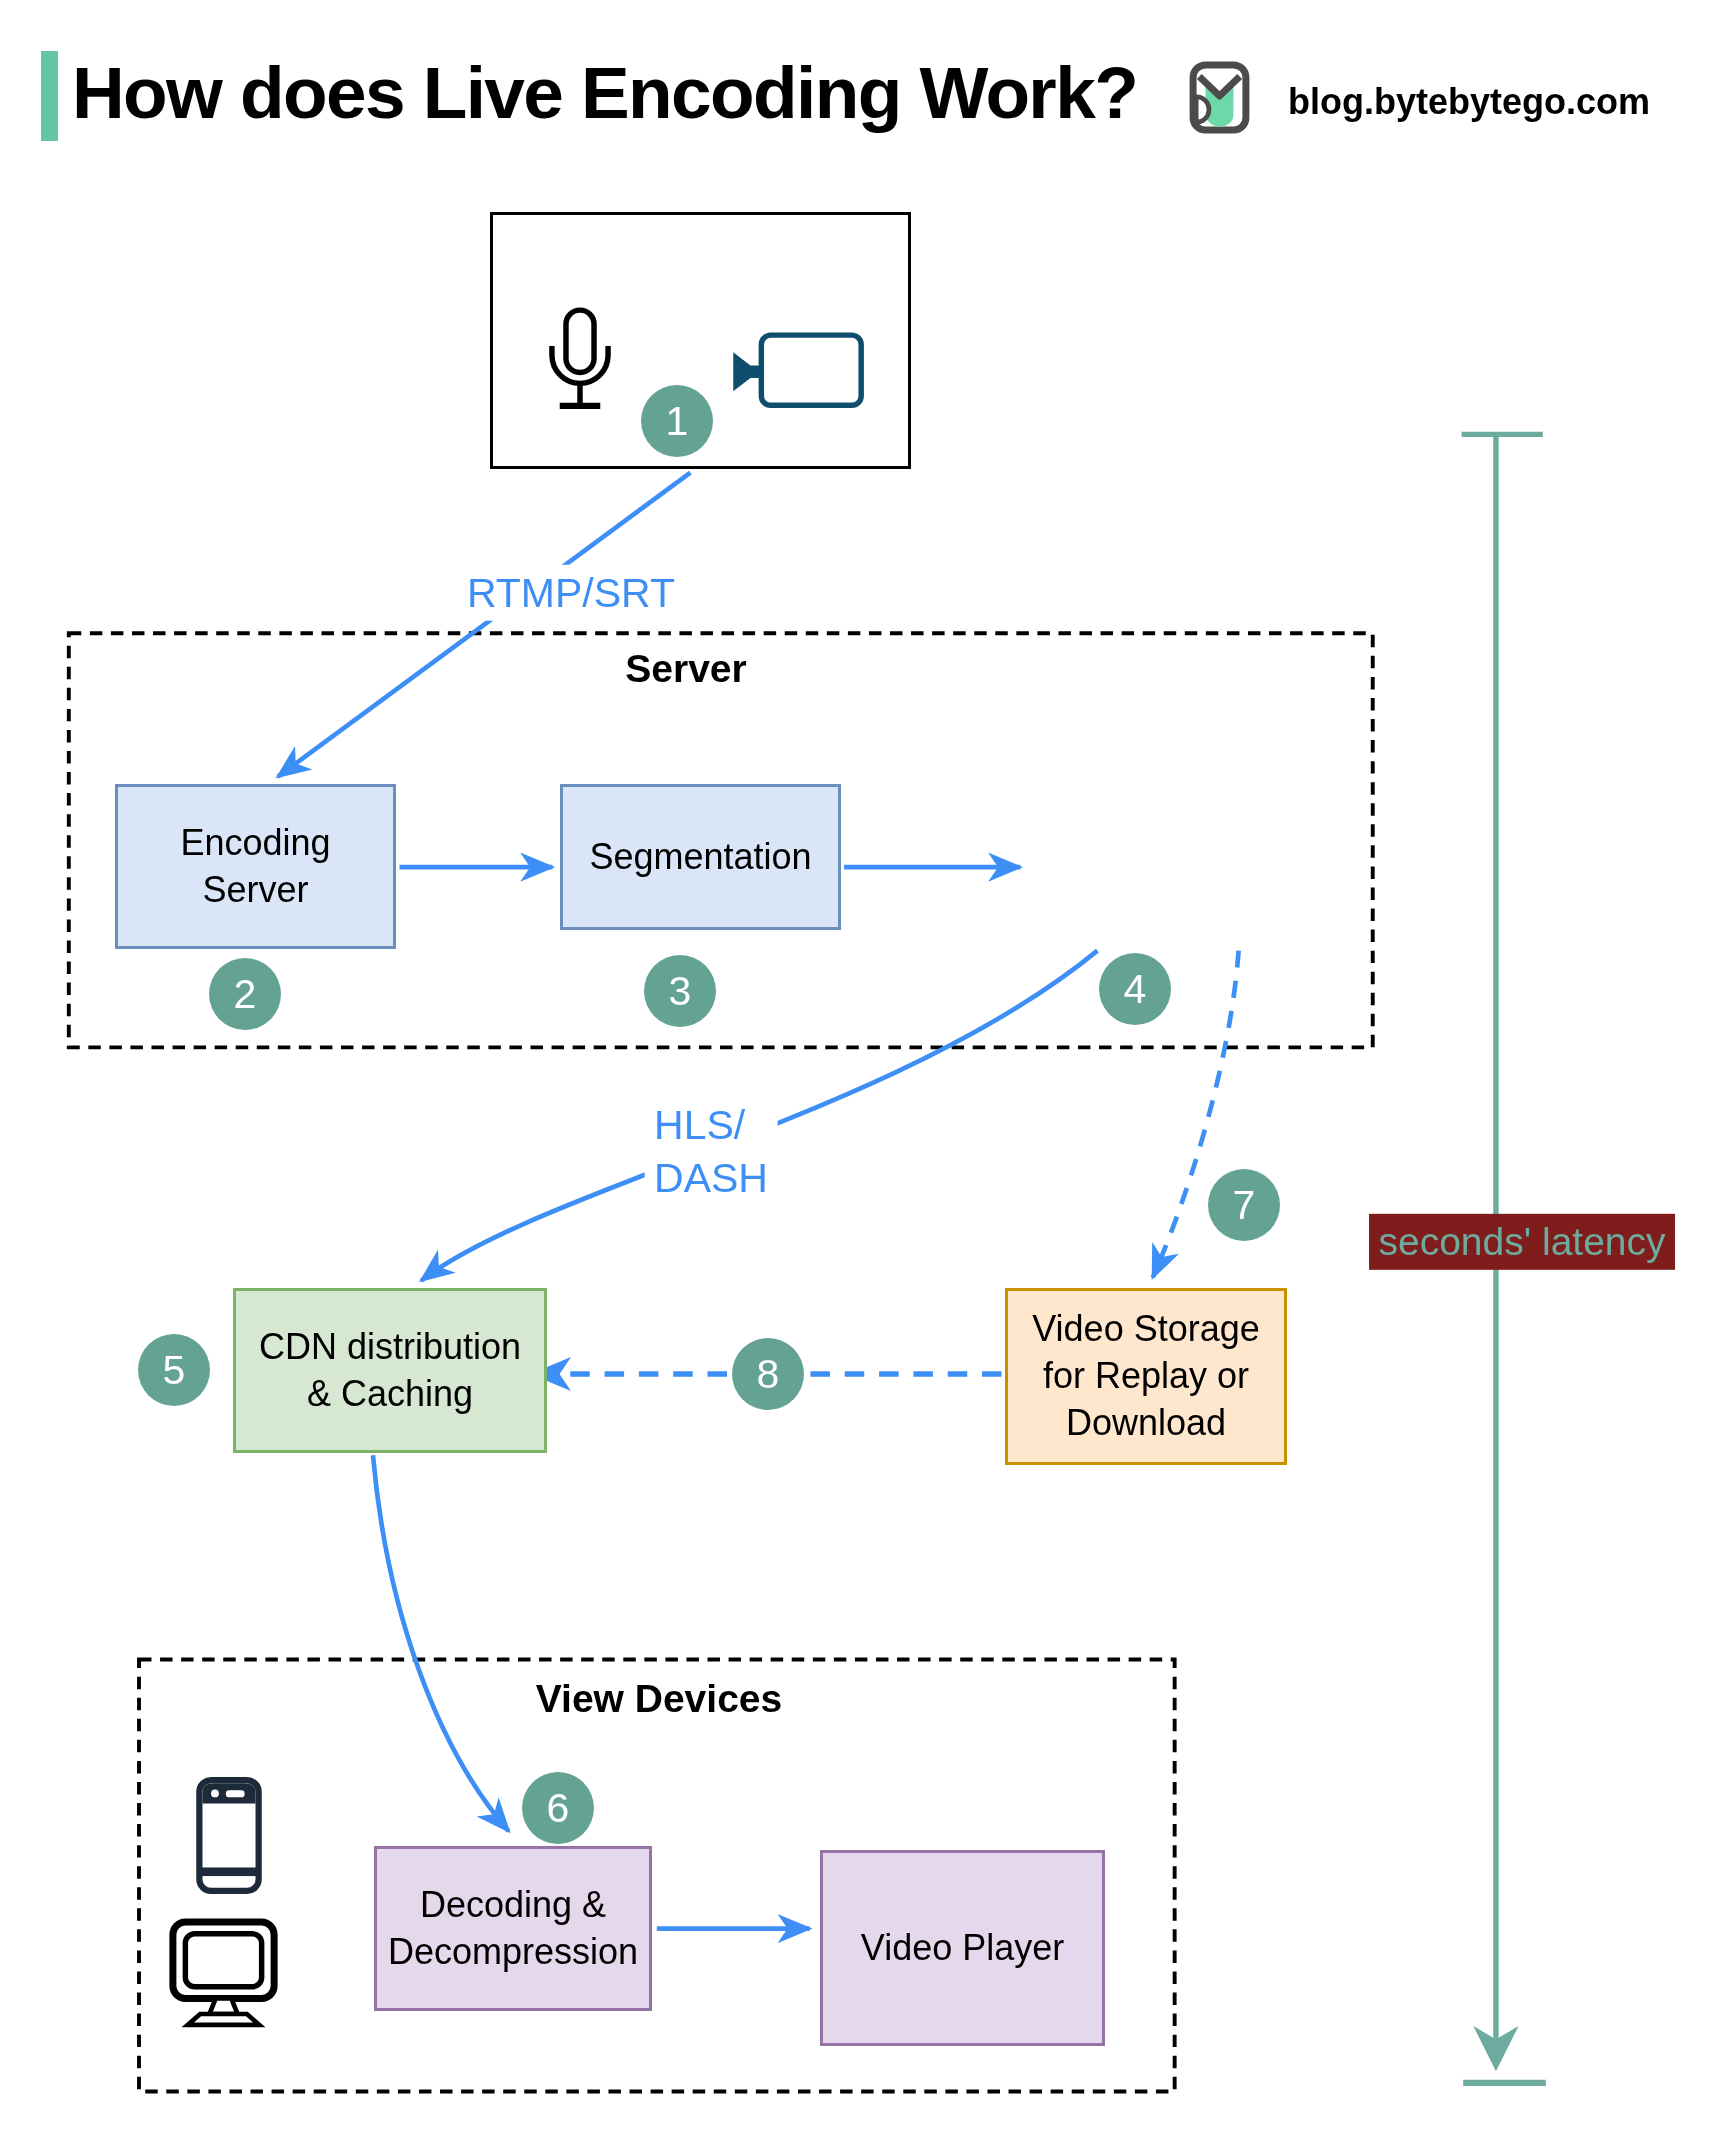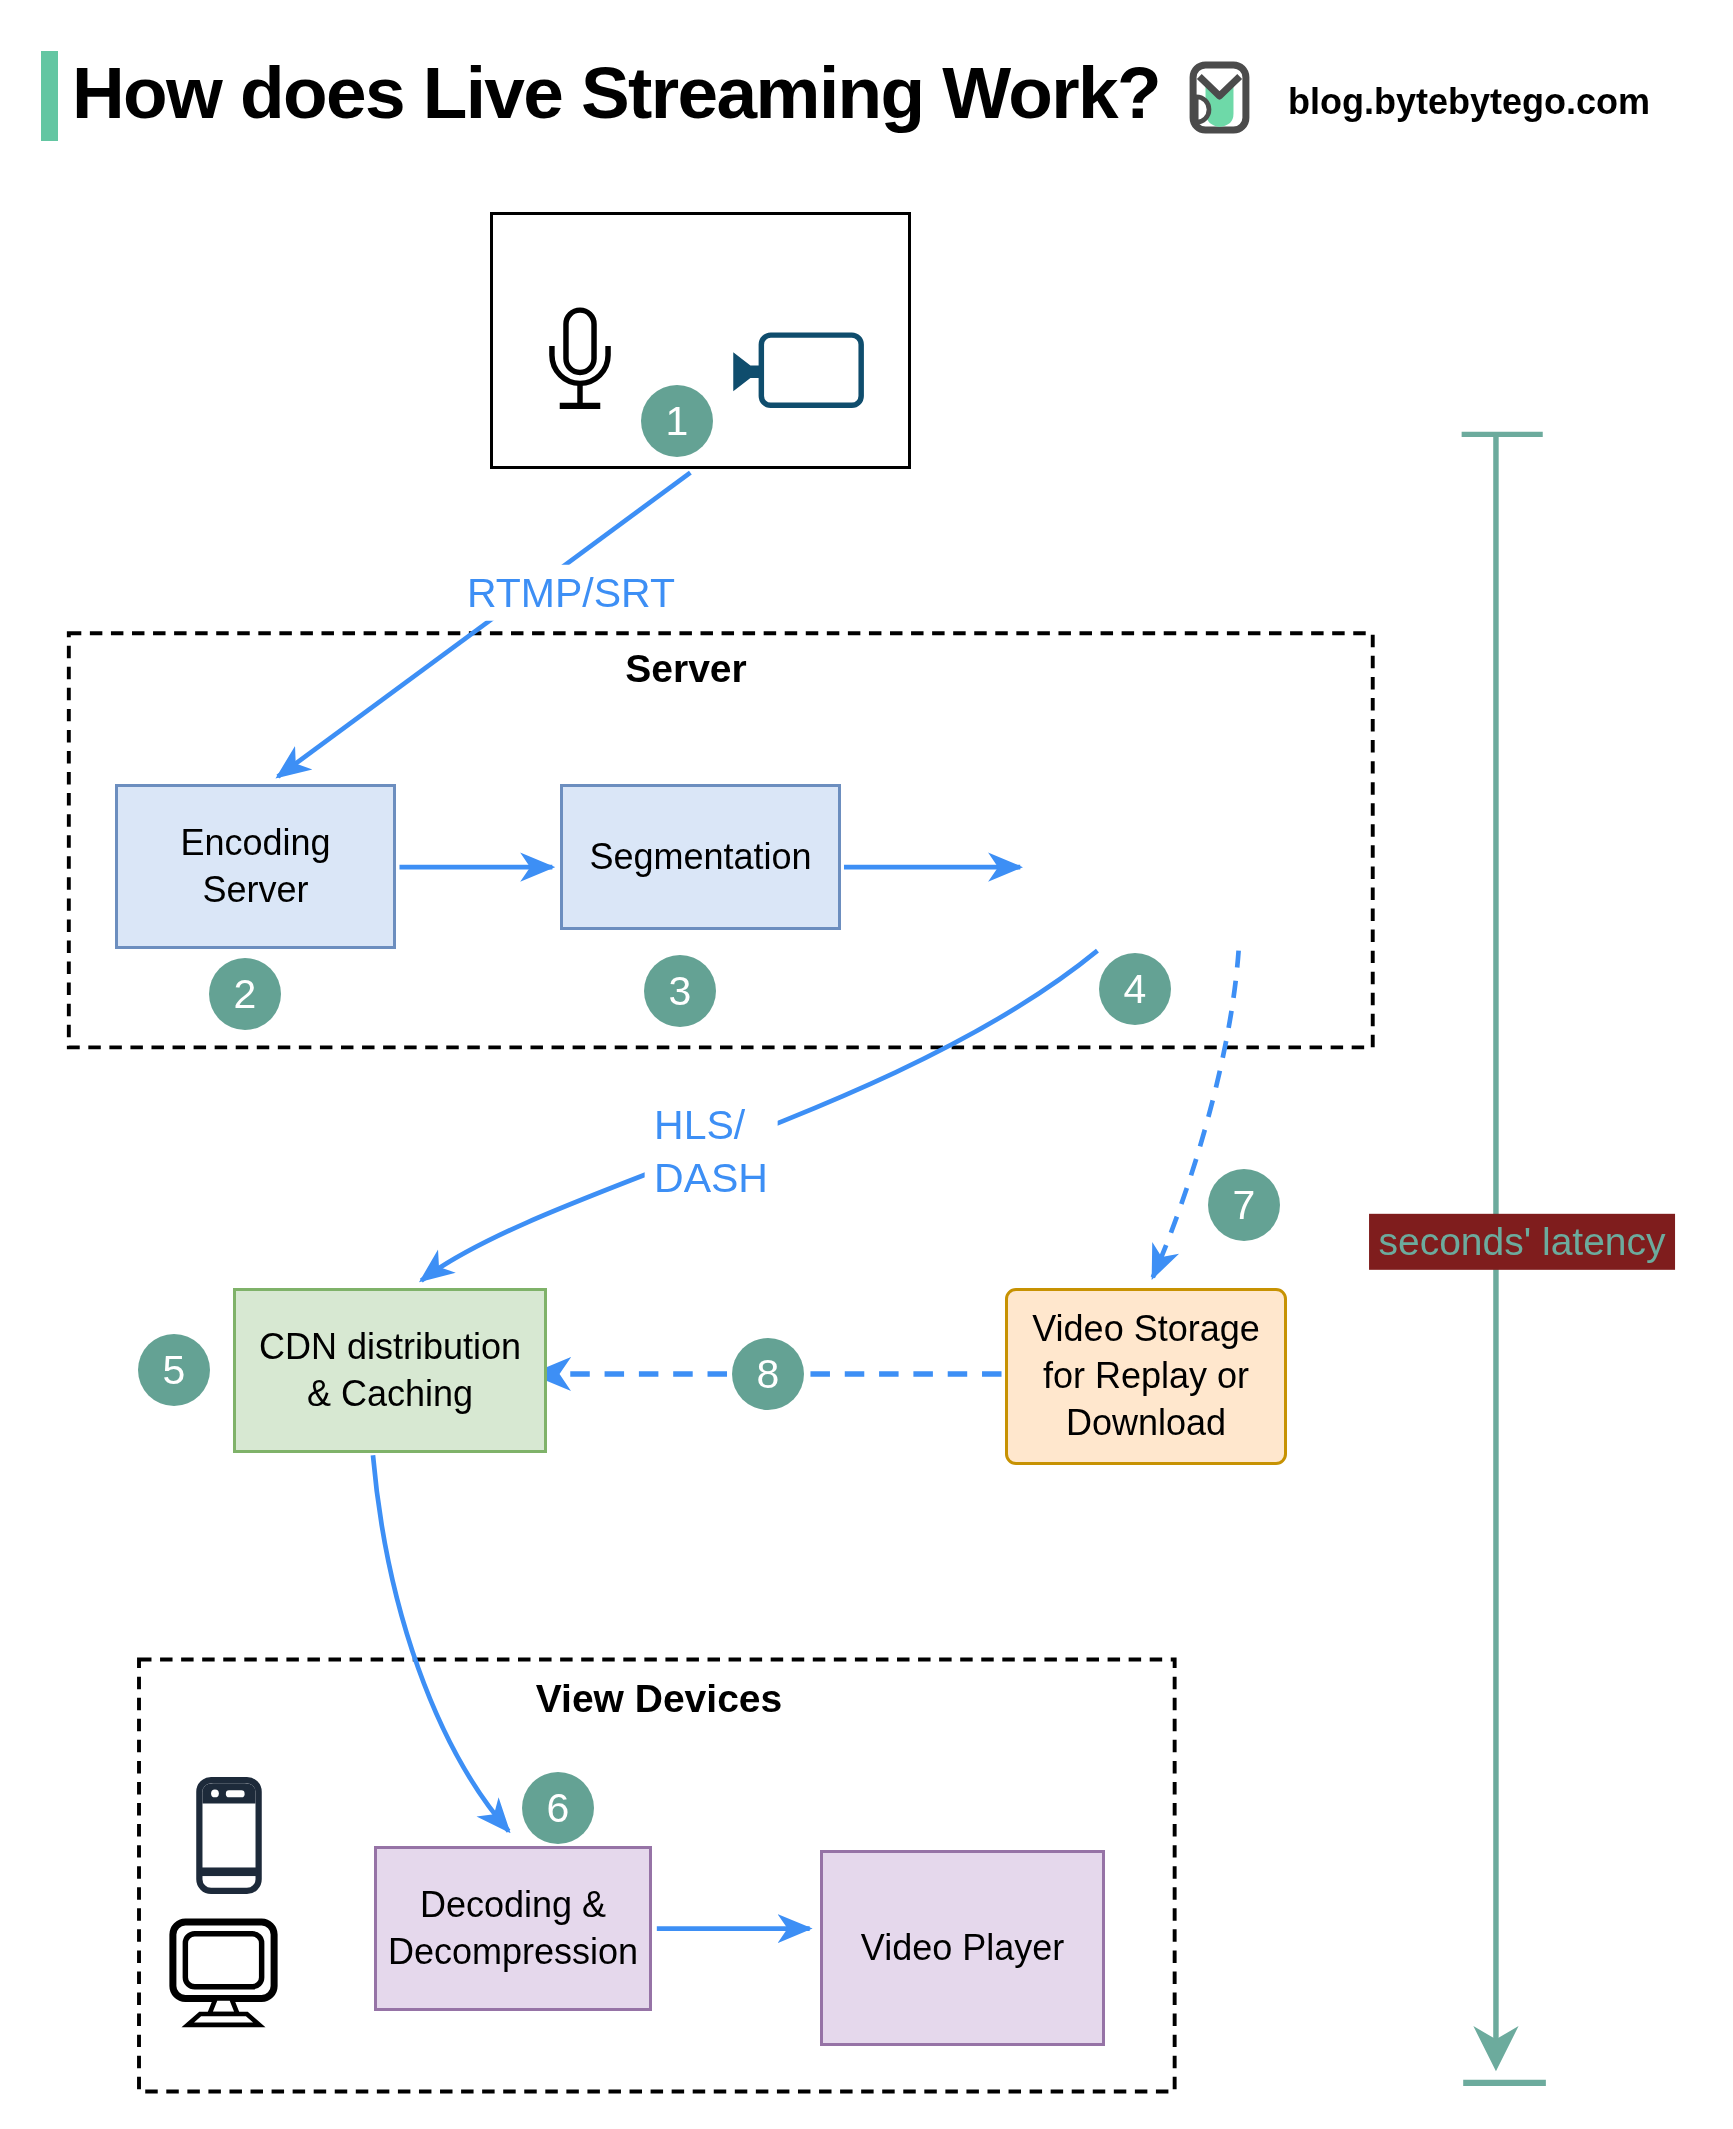--- a/index.html
+++ b/index.html
@@ -80,21 +80,21 @@
 
     <line x1="842" y1="2473" x2="1038" y2="2473" class="stroke-blue" stroke-width="6" marker-end="url(#ah)"></line>
 
     <line x1="1874" y1="557" x2="1978" y2="557" class="stroke-green" stroke-width="7"></line>
     <line x1="1918" y1="557" x2="1918" y2="2640" class="stroke-green" stroke-width="7"></line>
     <path d="M 1918 2656 L 1889 2598 L 1918 2615 L 1947 2598 Z" class="fill-green"></path>
     <line x1="1876" y1="2671" x2="1982" y2="2671" class="stroke-green" stroke-width="8"></line>
   </svg>
 
   <div class="accent-bar"></div>
-  <h1 class="page-title" style="margin:0;">How does Live Streaming Work?</h1>
+  <h1 class="page-title" style="margin:0;">How does Live Encoding Work?</h1>
 
   <svg class="icon" style="left:1189px;top:61px;" width="61" height="73" viewBox="0 0 78 94">
     <rect x="5" y="5" width="68" height="84" rx="16" fill="#fff" stroke="#4b4b4b" stroke-width="9"></rect>
     <path d="M 21 26 L 39 45 L 57 26 L 57 68 Q 57 83 39 85 Q 23 83 21 68 Z" fill="var(--logo-green,#6ed9a8)"></path>
     <path d="M 13 20 L 39 45 L 65 20" fill="none" stroke="#4b4b4b" stroke-width="9" stroke-linejoin="round"></path>
     <path d="M 9 46 a 16 16 0 0 1 0 33 z" fill="#fff" stroke="#4b4b4b" stroke-width="6"></path>
   </svg>
   <div class="site-label">blog.bytebytego.com</div>
 
   <div class="capture-box"></div>
@@ -113,21 +113,21 @@
   </svg>
 
   <div class="group-label" style="left:686px;top:669px;">Server</div>
 
   <div class="node blue" style="left:115px;top:784px;width:281px;height:165px;">Encoding
 Server</div>
   <div class="node blue" style="left:560px;top:784px;width:281px;height:146px;">Segmentation</div>
 
   <div class="node green" style="left:233px;top:1288px;width:314px;height:165px;">CDN distribution
 &amp; Caching</div>
-  <div class="node orange" style="left:1005px;top:1288px;width:282px;height:177px;border-radius:11px;">Video Storage
+  <div class="node orange" style="left:1005px;top:1288px;width:282px;height:177px;">Video Storage
 for Replay or
 Download</div>
 
   <div class="group-label" style="left:659px;top:1699px;">View Devices</div>
 
   <svg class="icon" style="left:196px;top:1777px;" width="66" height="117" viewBox="0 0 84 150">
     <rect x="4" y="4" width="76" height="142" rx="15" fill="#fff" stroke="var(--device-dark,#1d2a3a)" stroke-width="8"></rect>
     <path d="M 8 20 q 0 -12 14 -12 h 40 q 14 0 14 12 v 14 h -68 z" fill="var(--device-dark,#1d2a3a)"></path>
     <circle cx="24" cy="21" r="5" fill="#fff"></circle>
     <rect x="38" y="17" width="24" height="9" rx="4" fill="#fff"></rect>

